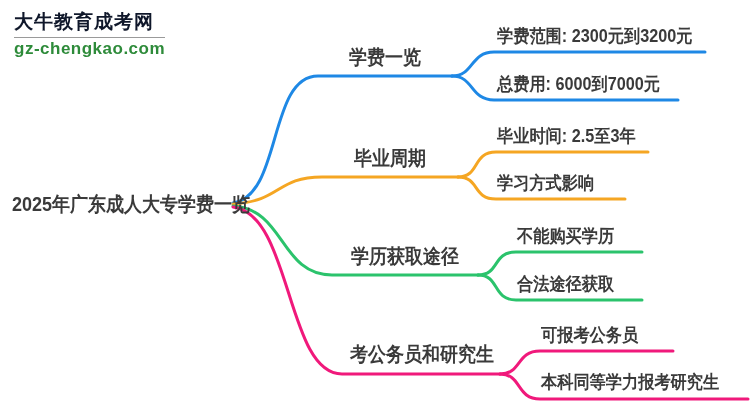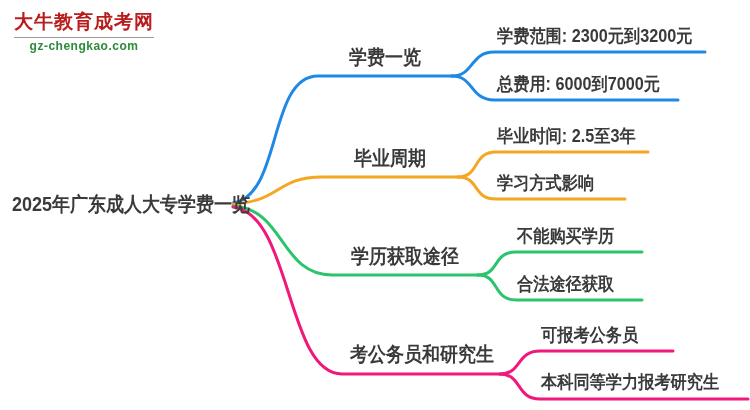--- a/index.html
+++ b/index.html
@@ -48,21 +48,21 @@
     font-size:14px; line-height:14px; font-weight:700; color:#1c1c1c;
   }
   .tail {
     position:absolute; left:7px; top:39px; width:8px; height:8px; background:#fff;
     border-left:1.5px solid #666; border-bottom:1.5px solid #666;
     transform:rotate(12deg) skew(-15deg);
   }
   .logo-text { display:flex; flex-direction:column; }
   .site-name { font-size:19px; font-weight:700; letter-spacing:1px; }
   .logo-divider { height:1px; background:#9a9a9a; margin:2px 0 1px 0; }
-  .site-domain { font-size:12px; font-weight:700; letter-spacing:.5px;text-align:center; }
+  .site-domain { font-size:17px; font-weight:700; letter-spacing:.5px;text-align:center; }
 </style>
 </head>
 <body>
 
 <div class="canvas">
 
   <svg class="links" width="750" height="410" viewBox="0 0 750 410">
     <g stroke="#1E88E5">
       <path d="M 233 203 C 282 196 268 76 318 76 L 452 76"></path>
       <path d="M 452 76 C 474 76 470 52 494 52 L 705 52"></path>
@@ -80,21 +80,21 @@
     </g>
     <g stroke="#F0197B">
       <path d="M 233 207 C 292 214 286 374 342 374 L 500 374"></path>
       <path d="M 500 374 C 522 374 516 351 540 351 L 673 351"></path>
       <path d="M 500 374 C 522 374 516 399 540 399 L 748 399"></path>
     </g>
   </svg>
 
   <div class="logo">
     <div class="logo-text">
-      <div class="site-name" style="color: #b91c1c;">大牛教育成考网</div>
+      <div class="site-name" style="color: #0f172a;">大牛教育成考网</div>
       <div class="logo-divider"></div>
       <div class="site-domain" style="color: rgb(46, 139, 58);">gz-chengkao.com</div>
     </div>
   </div>
 
   <div class="node txt-l root-label">2025年广东成人大专学费一览</div>
 
   <div class="node txt-c b1-label">学费一览</div>
   <div class="node txt-l b1-c1">学费范围: 2300元到3200元</div>
   <div class="node txt-l b1-c2">总费用: 6000到7000元</div>

